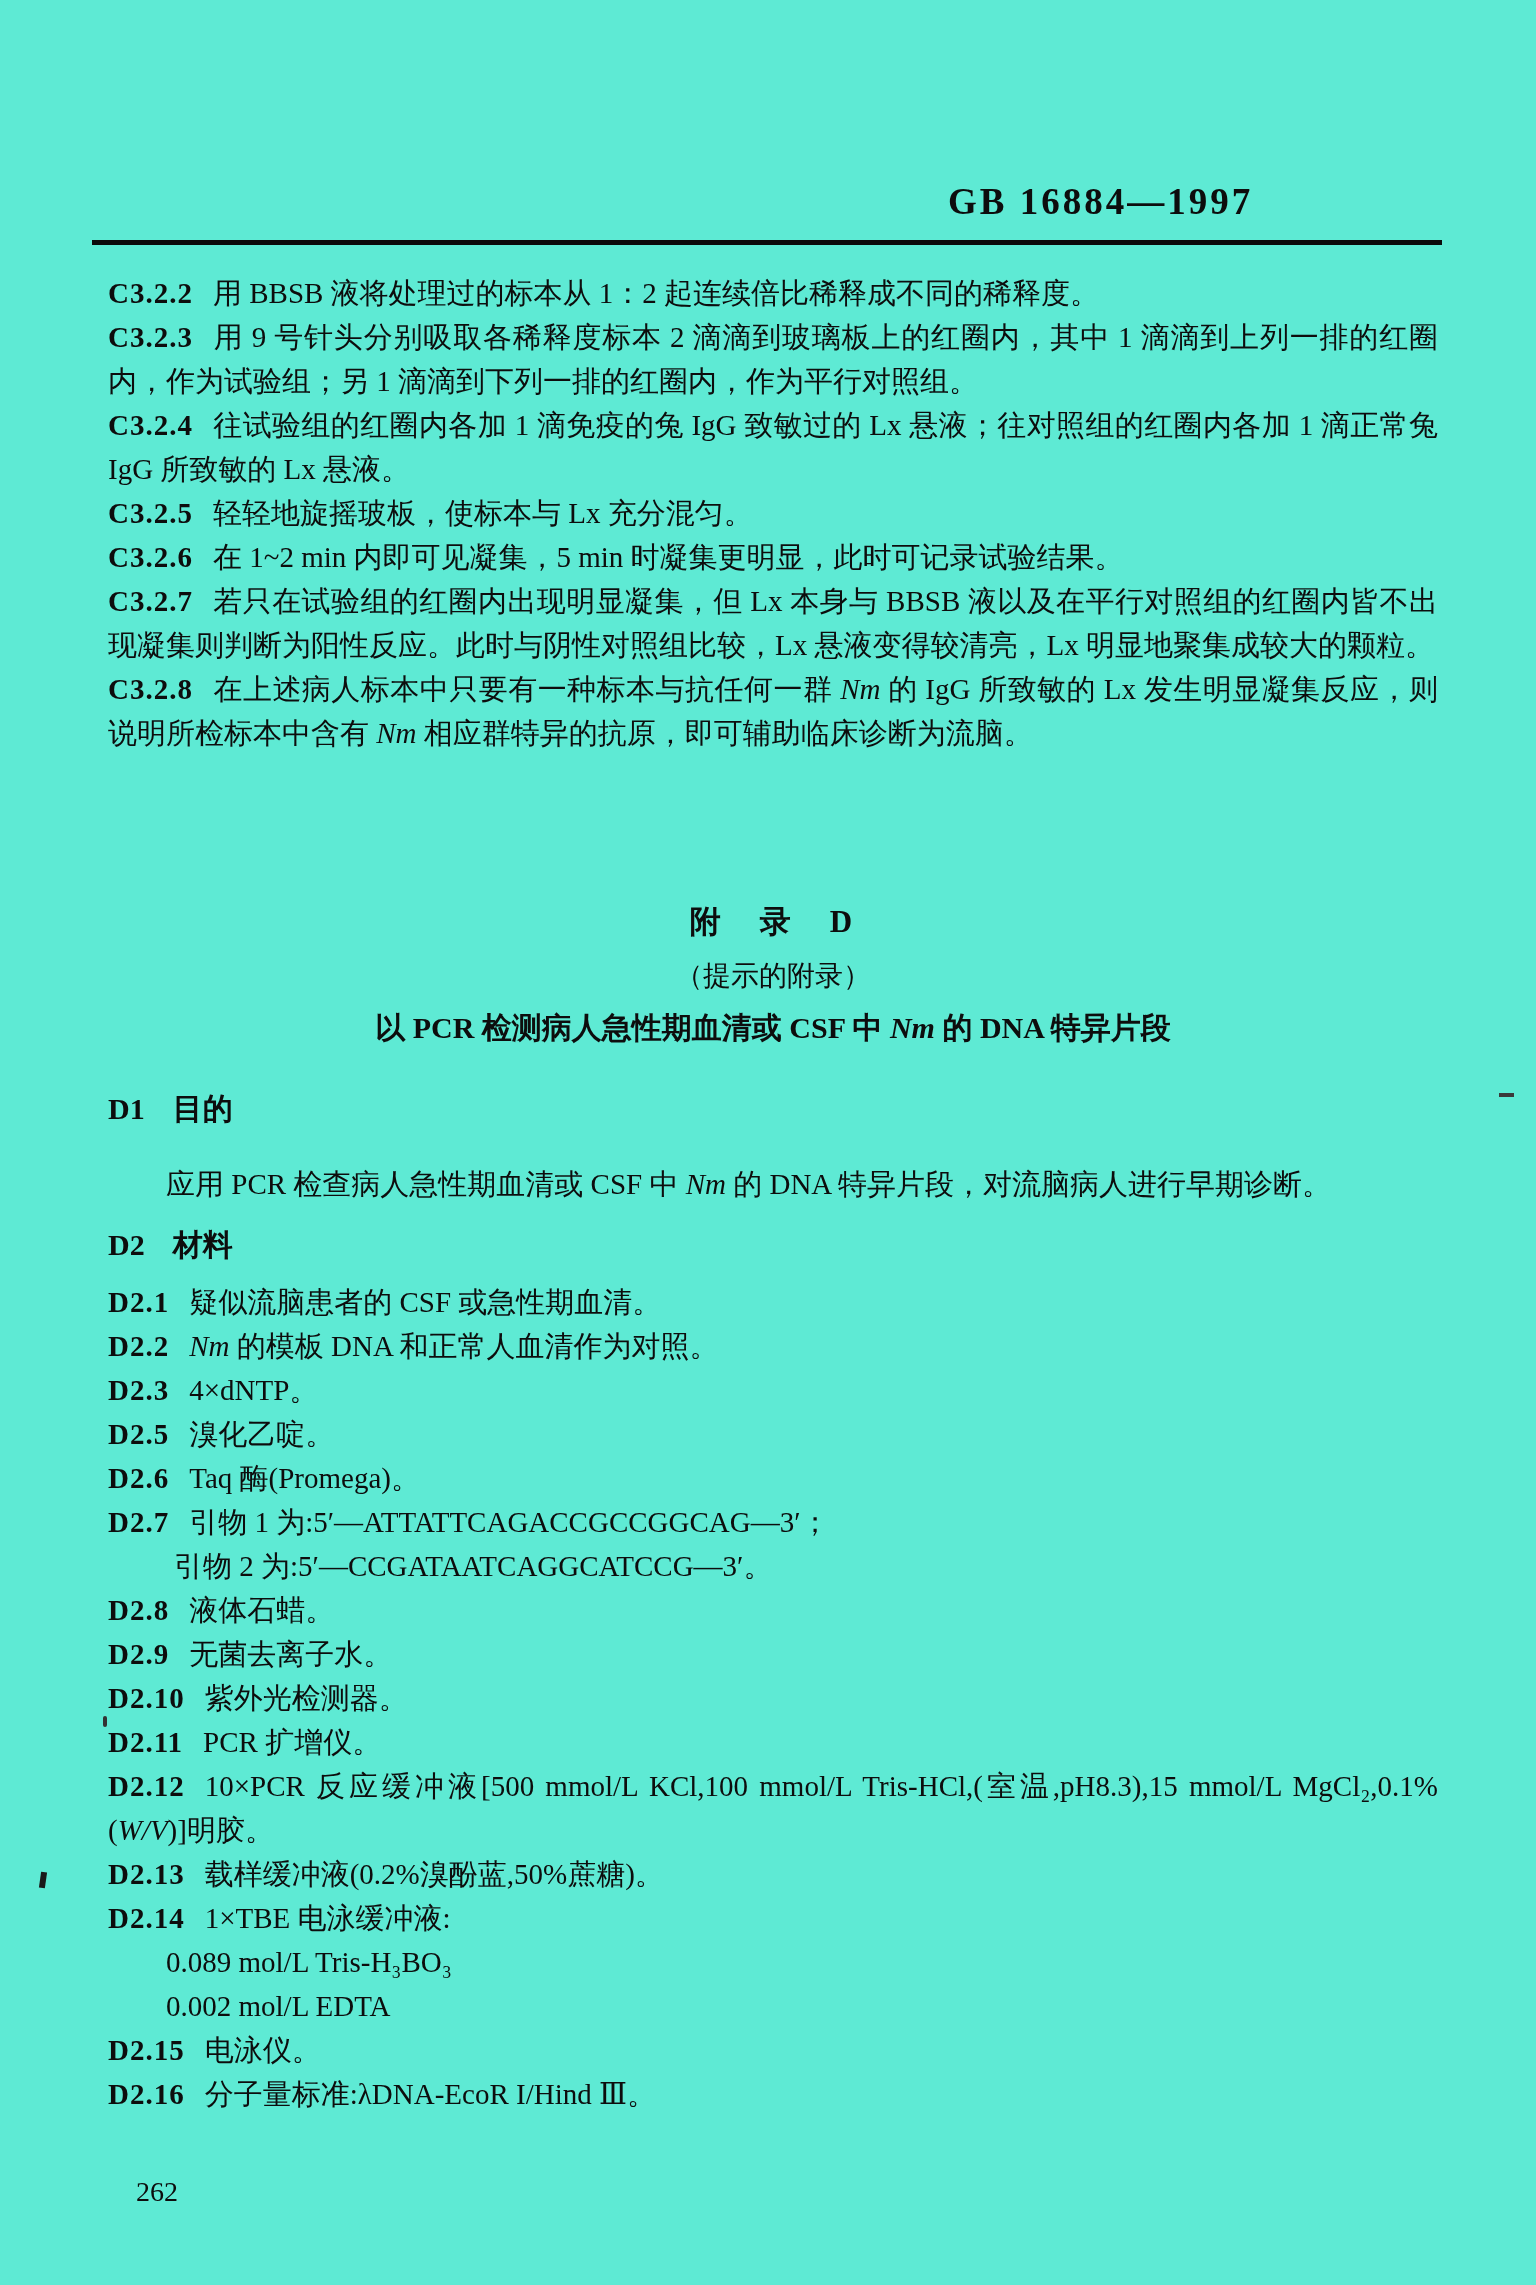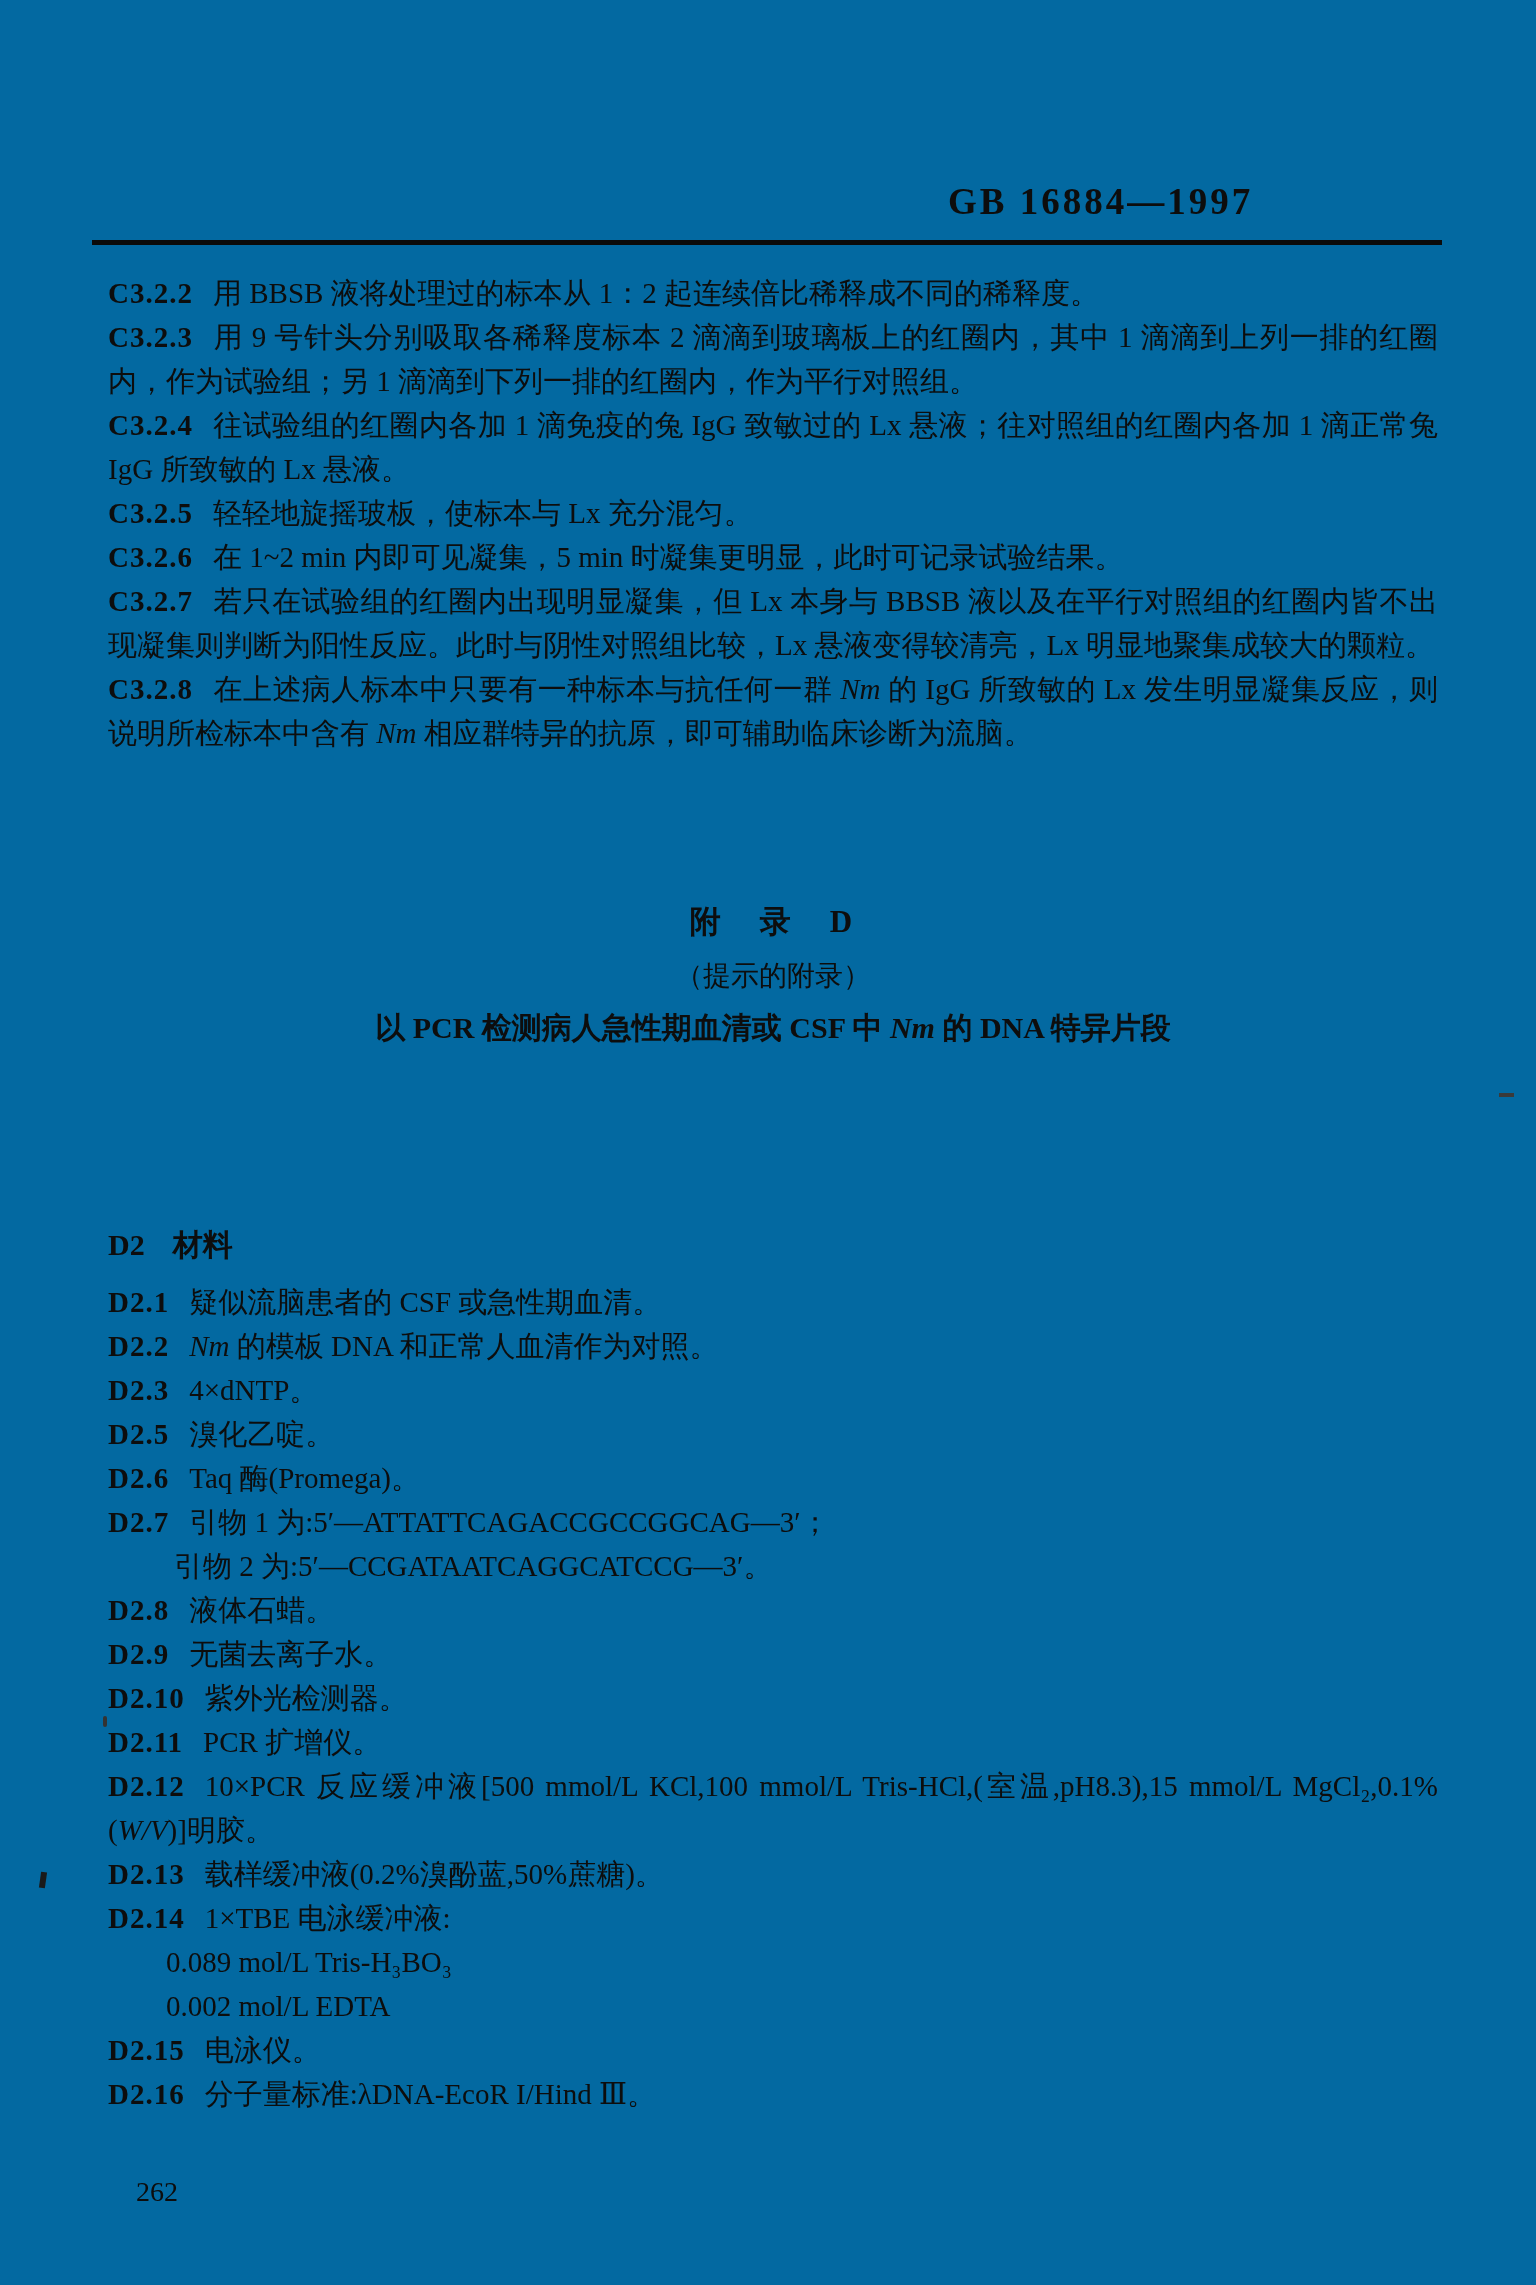--- a/index.html
+++ b/index.html
@@ -4,21 +4,21 @@
 <style>
   html,body{margin:0;padding:0;}
   body{
     background:#888;
     font-family:"Liberation Serif","DejaVu Serif",serif;
   }
   .page{
     position:relative;
     width:1536px;
     height:2285px;
-    background:#0369a1;
+    background:#5eead4;
     color:#0d0d0d;
     overflow:hidden;
     margin:0 auto;
   }
   .std-number{
     position:absolute;
     left:948px;
     top:180px;
     font-size:37px;
     font-weight:bold;
@@ -125,20 +125,24 @@
     <p><span class="lbl">C3.2.7</span><span>若只在试验组的红圈内出现明显凝集，但 Lx 本身与 BBSB 液以及在平行对照组的红圈内皆不出现凝集则判断为阳性反应。此时与阴性对照组比较，Lx 悬液变得较清亮，Lx 明显地聚集成较大的颗粒。</span></p>
     <p><span class="lbl">C3.2.8</span><span>在上述病人标本中只要有一种标本与抗任何一群 <i>Nm</i> 的 IgG 所致敏的 Lx 发生明显凝集反应，则说明所检标本中含有 <i>Nm</i> 相应群特异的抗原，即可辅助临床诊断为流脑。</span></p>
   </div>
 
   <div class="block appendix">
     <p class="apx-title">附　录　D</p>
     <p class="apx-subtitle">（提示的附录）</p>
     <p class="apx-heading">以 PCR 检测病人急性期血清或 CSF 中 <i>Nm</i> 的 DNA 特异片段</p>
   </div>
 
+  <div class="block d1">
+    <p class="heading-line"><b>D1</b><span class="htitle">目的</span></p>
+    <p class="d1-body">应用 PCR 检查病人急性期血清或 CSF 中 <i>Nm</i> 的 DNA 特异片段，对流脑病人进行早期诊断。</p>
+  </div>
 
   <div class="block d2">
     <p class="heading-line"><b>D2</b><span class="htitle">材料</span></p>
     <div class="d2-list">
       <p><span class="lbl">D2.1</span><span>疑似流脑患者的 CSF 或急性期血清。</span></p>
       <p><span class="lbl">D2.2</span><span><i>Nm</i> 的模板 DNA 和正常人血清作为对照。</span></p>
       <p><span class="lbl">D2.3</span><span>4×dNTP。</span></p>
       <p><span class="lbl">D2.5</span><span>溴化乙啶。</span></p>
       <p><span class="lbl">D2.6</span><span>Taq 酶(Promega)。</span></p>
       <p><span class="lbl">D2.7</span><span>引物 1 为:5′—ATTATTCAGACCGCCGGCAG—3′；</span></p>

